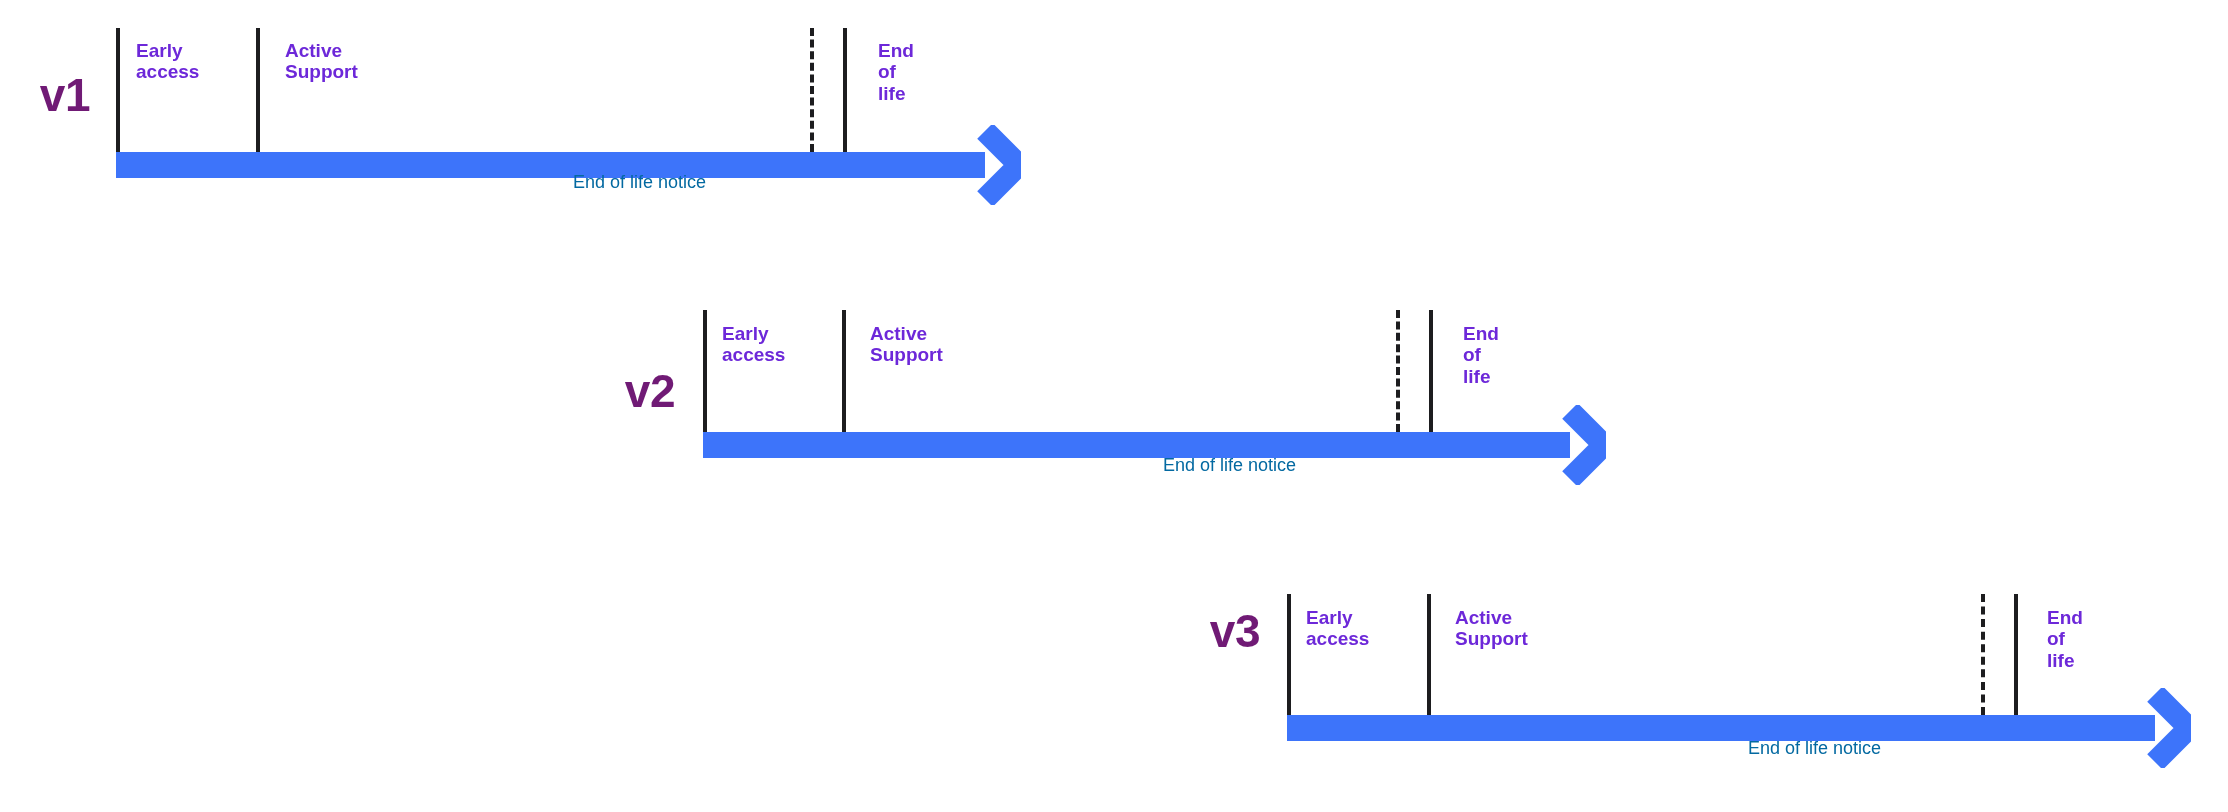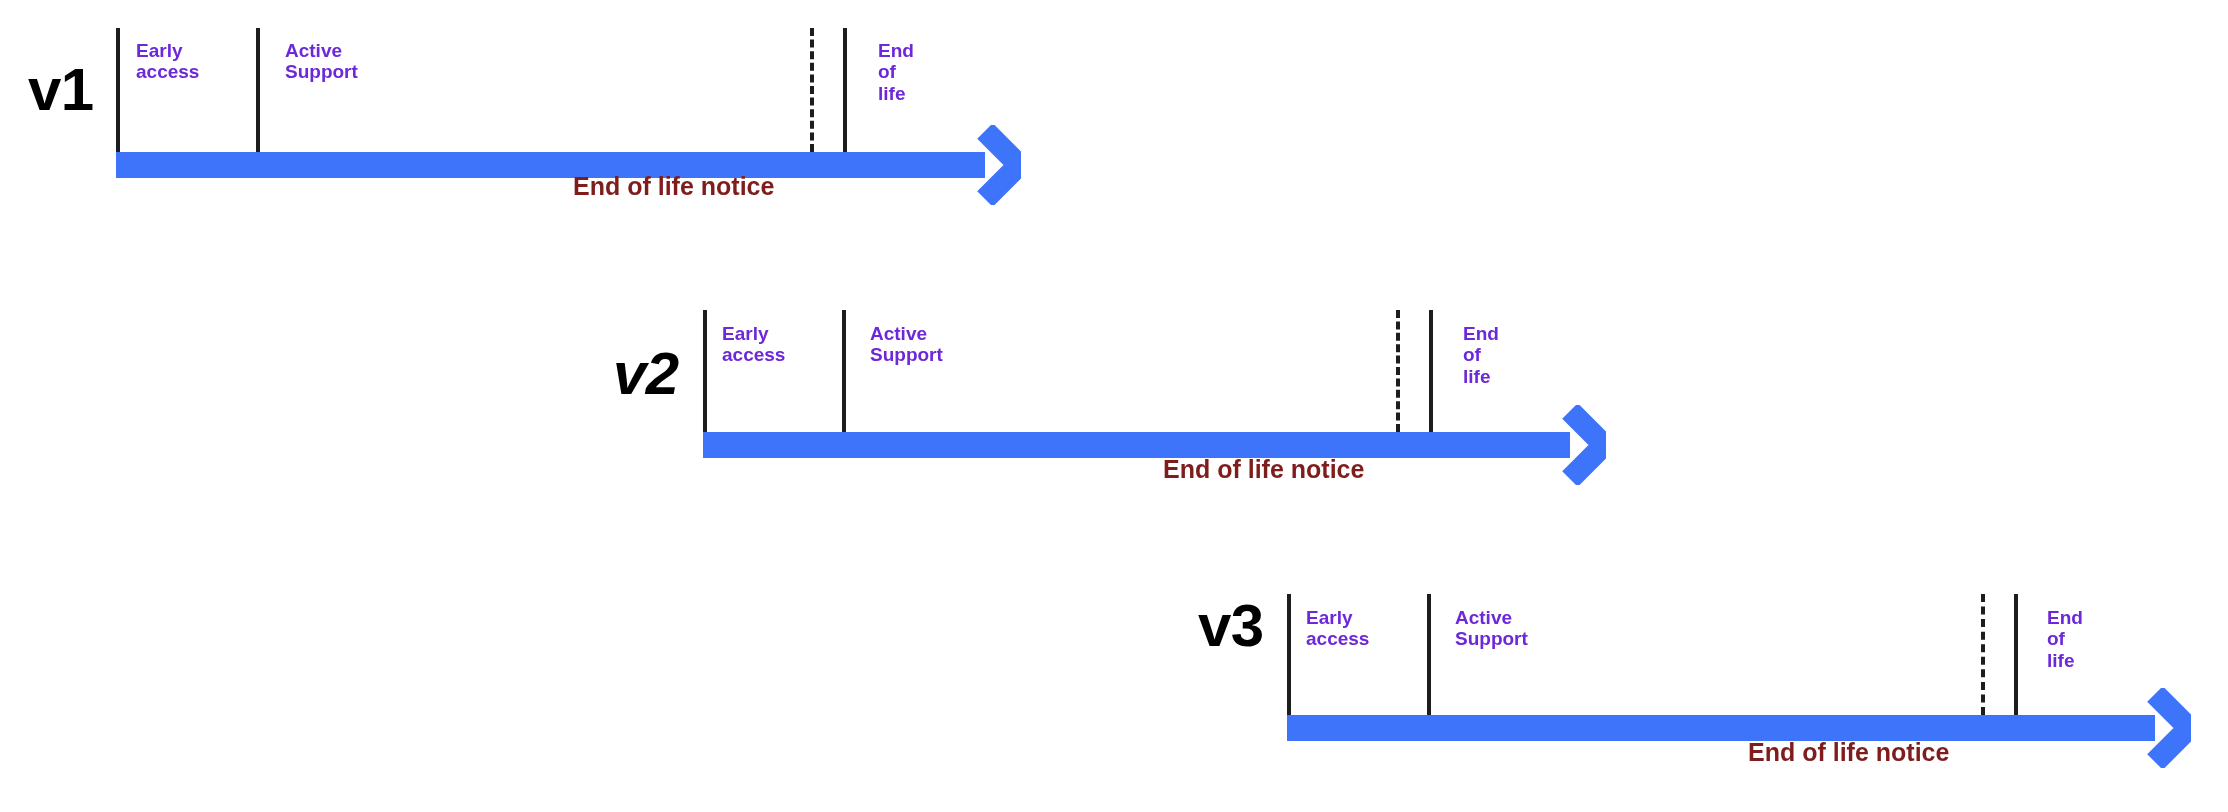--- a/index.html
+++ b/index.html
@@ -24,27 +24,28 @@
   
   .timeline-row {
     position: absolute;
     top: 0;
     left: 0;
   }
 
   
   .version-label {
     position: absolute;
-    font-size: 60px;
+    font-size: 46px;
     font-weight: 700;
-    color: #000000;
+    color: #701a75;
     letter-spacing: -0.5px;
     line-height: 1;
     white-space: nowrap;
     text-align: right;
+    margin-top: 12px;
   }
 
   
   .divider {
     position: absolute;
     width: 4px;
     background: #1d1d1f;
   }
   .divider.dashed {
     width: 0;
@@ -72,23 +73,23 @@
   
   .arrow-head {
     position: absolute;
     display: block;
   }
   .arrow-head svg { display: block; }
 
   
   .notice-label {
     position: absolute;
-    font-size: 25px;
-    font-weight: 700;
-    color: #7f1d1d;
+    font-size: 18px;
+    font-weight: 400;
+    color: #0369a1;
     line-height: 1.1;
     white-space: nowrap;
   }
 </style>
 </head>
 <body>
 
 <div id="canvas">
     <div class="timeline-row">
       <div class="version-label" style="left: 28px; top: 60px; width: 62px;">v1</div>
@@ -102,21 +103,21 @@
       <div class="phase-label" style="left: 878px; top: 40px;">End of life</div>
       <div class="bar" style="left: 116px; top: 152px; width: 869px; background: rgb(61, 116, 250);"></div>
       <div class="arrow-head" style="left: 941px; top: 125px; width: 80px; height: 80px;">
         <svg width="80" height="80" viewBox="0 0 80 80">
           <polyline points="44,6 78,40 44,74" fill="none" stroke="#3d74fa" stroke-width="22" stroke-linecap="butt" stroke-linejoin="miter"></polyline>
         </svg>
       </div>
       <div class="notice-label" style="left: 573px; top: 173px;">End of life notice</div>
     </div>
     <div class="timeline-row">
-      <div class="version-label" style="left: 613px; top: 344px; width: 62px; font-style: italic;">v2</div>
+      <div class="version-label" style="left: 613px; top: 356px; width: 62px;">v2</div>
       <div class="divider" style="left: 703px; top: 310px; height: 122px;"></div>
       <div class="divider" style="left: 842px; top: 310px; height: 122px;"></div>
       <div class="divider dashed" style="left: 1396px; top: 310px; height: 122px;"></div>
       <div class="divider" style="left: 1429px; top: 310px; height: 122px;"></div>
       <div class="phase-label" style="left: 722px; top: 323px;">Early
 access</div>
       <div class="phase-label" style="left: 870px; top: 323px;">Active Support</div>
       <div class="phase-label" style="left: 1463px; top: 323px;">End of life</div>
       <div class="bar" style="left: 703px; top: 432px; width: 867px; background: rgb(61, 116, 250);"></div>
       <div class="arrow-head" style="left: 1526px; top: 405px; width: 80px; height: 80px;">

